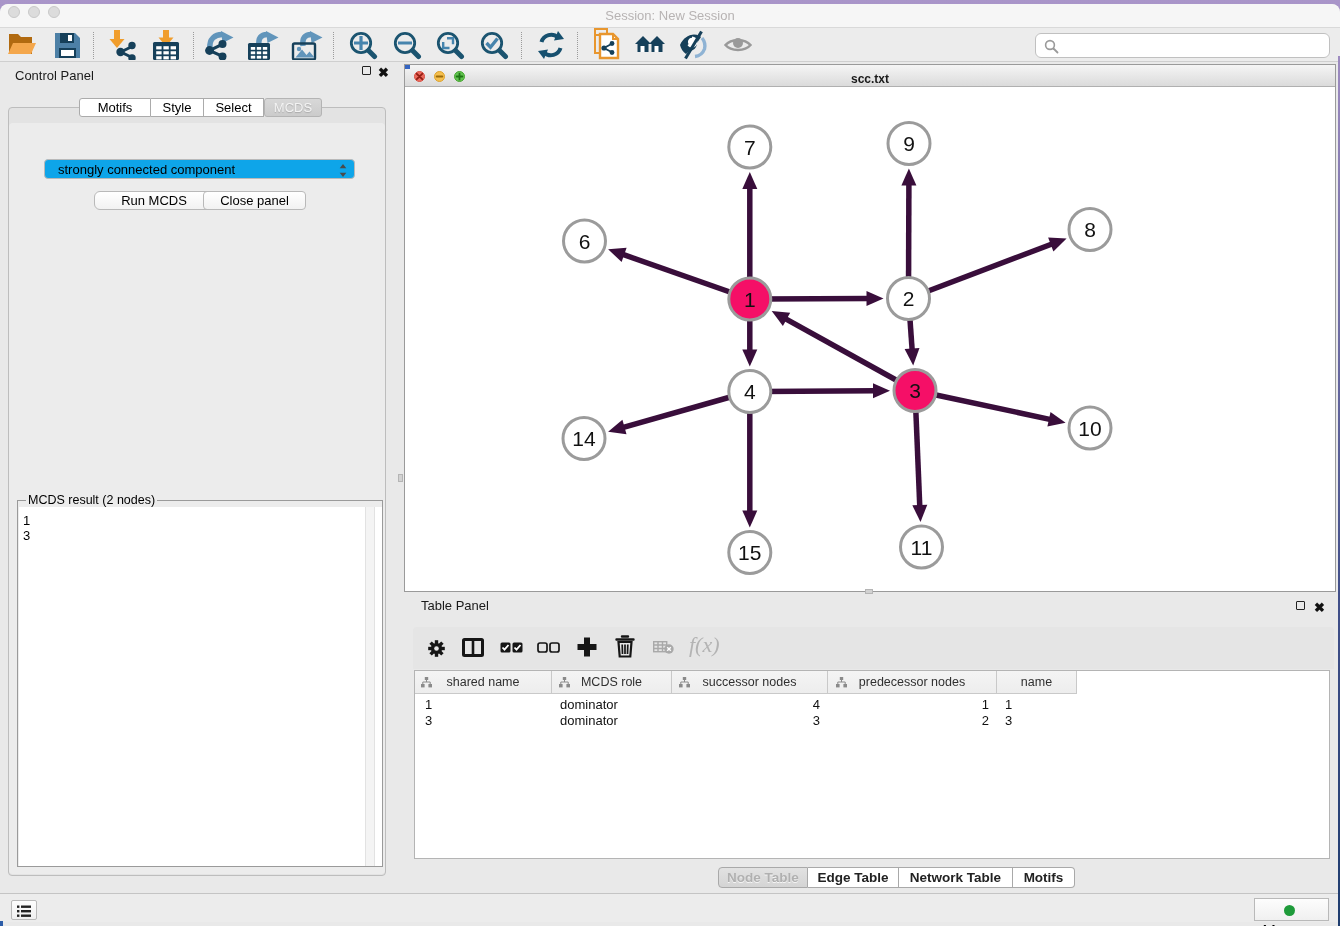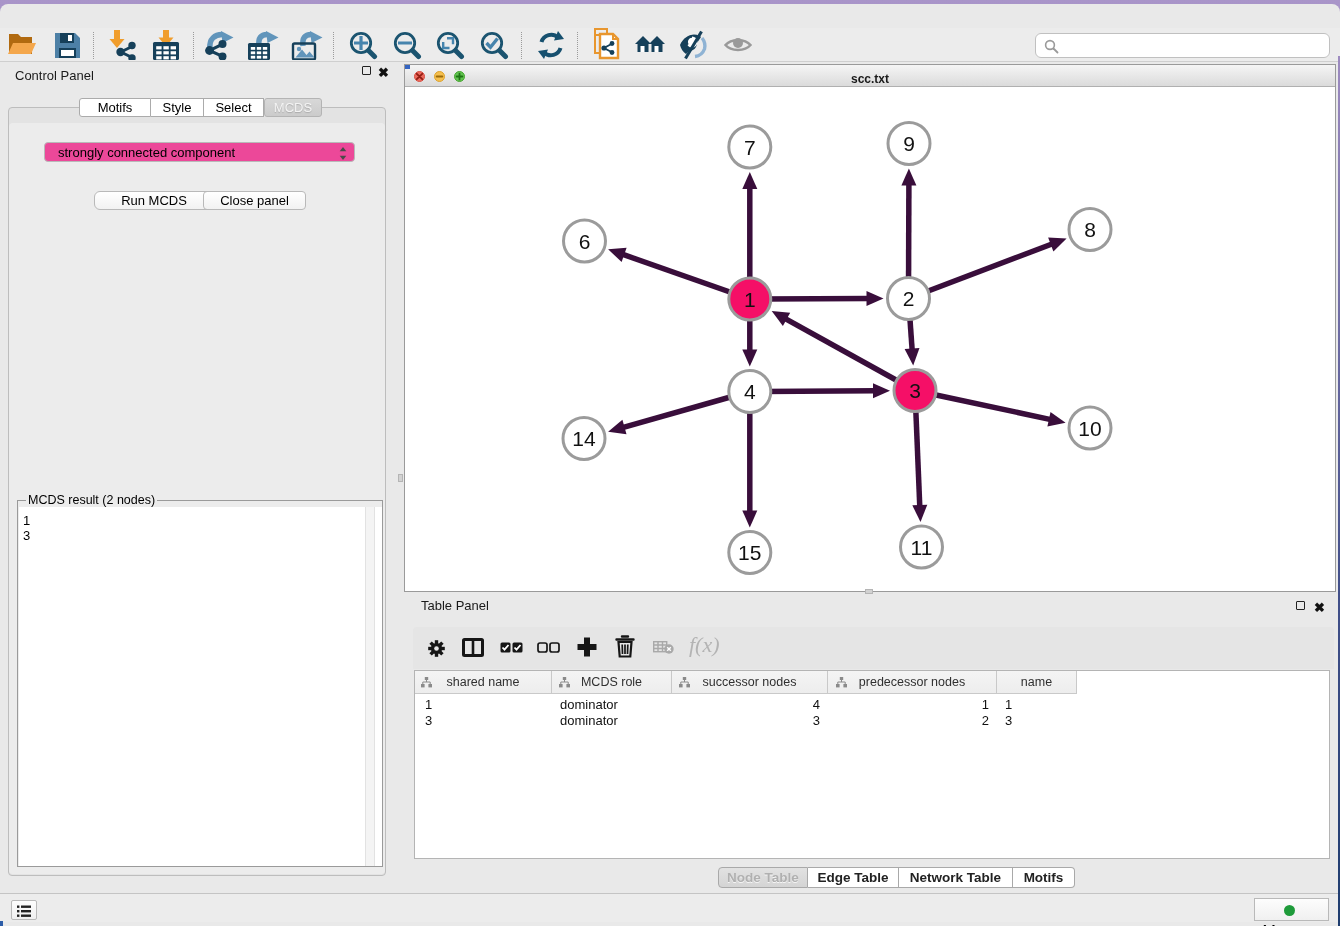--- a/index.html
+++ b/index.html
@@ -45,20 +45,26 @@
 .btab { height:21px; line-height:20px; font-size:13.5px; font-weight:bold; text-align:center; background:#fff; border:1px solid #a9a9a9; border-left:none; color:#222; }
 
 #statusbar { position:absolute; left:0; top:889px; width:100%; height:29px; background:#ececec; border-top:1px solid #c4c4c4; }
 .minbtn { position:absolute; background:linear-gradient(180deg,#fdfdfd,#f0f0f0); border:1px solid #b9b9b9; }
 .floaticn { position:absolute; width:9px; height:9px; border:1.5px solid #222; border-radius:1px; }
 .closeicn { position:absolute; font-size:13px; font-weight:bold; color:#111; line-height:10px; }
 </style>
 </head>
 <body>
 <div id="app">
+  <div id="titlebar">
+    <div class="tl" style="left:8px;"></div>
+    <div class="tl" style="left:28px;"></div>
+    <div class="tl" style="left:48px;"></div>
+    <div id="wtitle">Session: New Session</div>
+  </div>
   <div id="toolbar">
     <div class="sep" style="left:93px;"></div>
     <div class="sep" style="left:193px;"></div>
     <div class="sep" style="left:333px;"></div>
     <div class="sep" style="left:521px;"></div>
     <div class="sep" style="left:577px;"></div>
     <svg class="ticon" style="left:6px;" width="32" height="30" viewBox="0 0 32 30">
       <path d="M3 4 h9 l3 3 h11 v5 h-23 z" fill="#b16a10"></path>
       <path d="M3 12 h23 l0 12 h-23 z" fill="#b16a10"></path>
       <path d="M7 13 h23 l-5 11 h-23 z" fill="#f4a74c"></path>
@@ -205,21 +211,21 @@
     <div class="closeicn" style="left:378px; top:10px;">✖</div>
   </div>
   <div id="cp-body"></div>
   <div id="cp-inner"></div>
   <div class="tabrow">
     <div class="tab first" style="width:72px; border-radius:3px 0 0 3px;">Motifs</div>
     <div class="tab" style="width:53px;">Style</div>
     <div class="tab" style="width:60px;">Select</div>
     <div class="tab sel" style="width:58px;">MCDS</div>
   </div>
-  <div class="abs" id="selbox" style="left:44px; top:138px; width:311px; height:20px; background:#ec4899; border:1px solid #b9b9b9; border-radius:4px;padding-left:12px;">
+  <div class="abs" id="selbox" style="left:44px; top:155px; width:311px; height:20px; background:#0ea5e9; border:1px solid #b9b9b9; border-radius:4px;padding-left:12px;">
     <span class="abs" style="left:13px; top:2px; font-size:13px;">strongly connected component</span>
     <svg class="abs" style="right:7px; top:3.5px;" width="8" height="13" viewBox="0 0 8 13">
         <path d="M4 0 L7.3 4.2 L0.7 4.2 Z" fill="#4a4a4a"></path>
         <path d="M4 13 L7.3 8.8 L0.7 8.8 Z" fill="#4a4a4a"></path>
       </svg>
   </div>
   <div class="btn" style="left:94px; top:187px; width:120px; height:19px; line-height:18px;border-radius:6px;">Run MCDS</div>
   <div class="btn" style="left:203px; top:187px; width:103px; height:19px; line-height:18px;">Close panel</div>
   <div class="abs" id="fieldset" style="left:17px; top:496px; width:366px; height:367px; border:1px solid #9a9a9a;">
     <div class="abs" style="left:8px; top:-8px; background:#ececec; padding:0 2px; font-size:12.5px;">MCDS result (2 nodes)</div>

